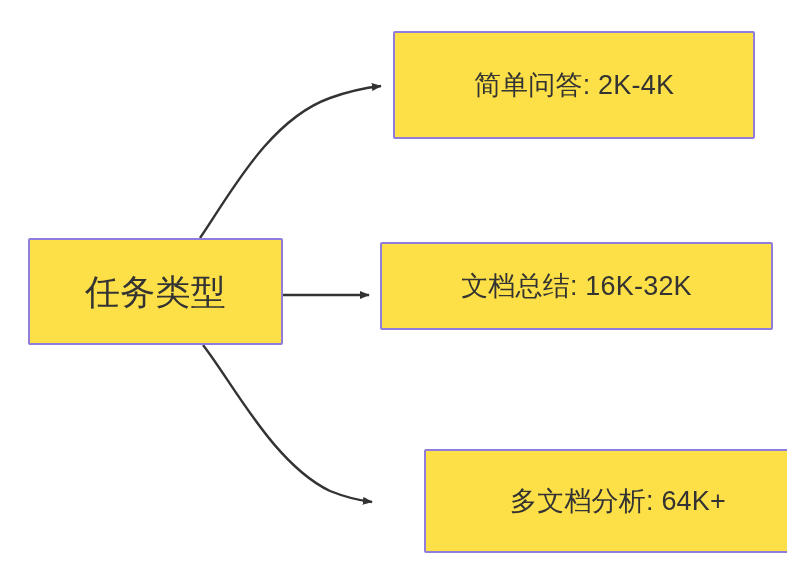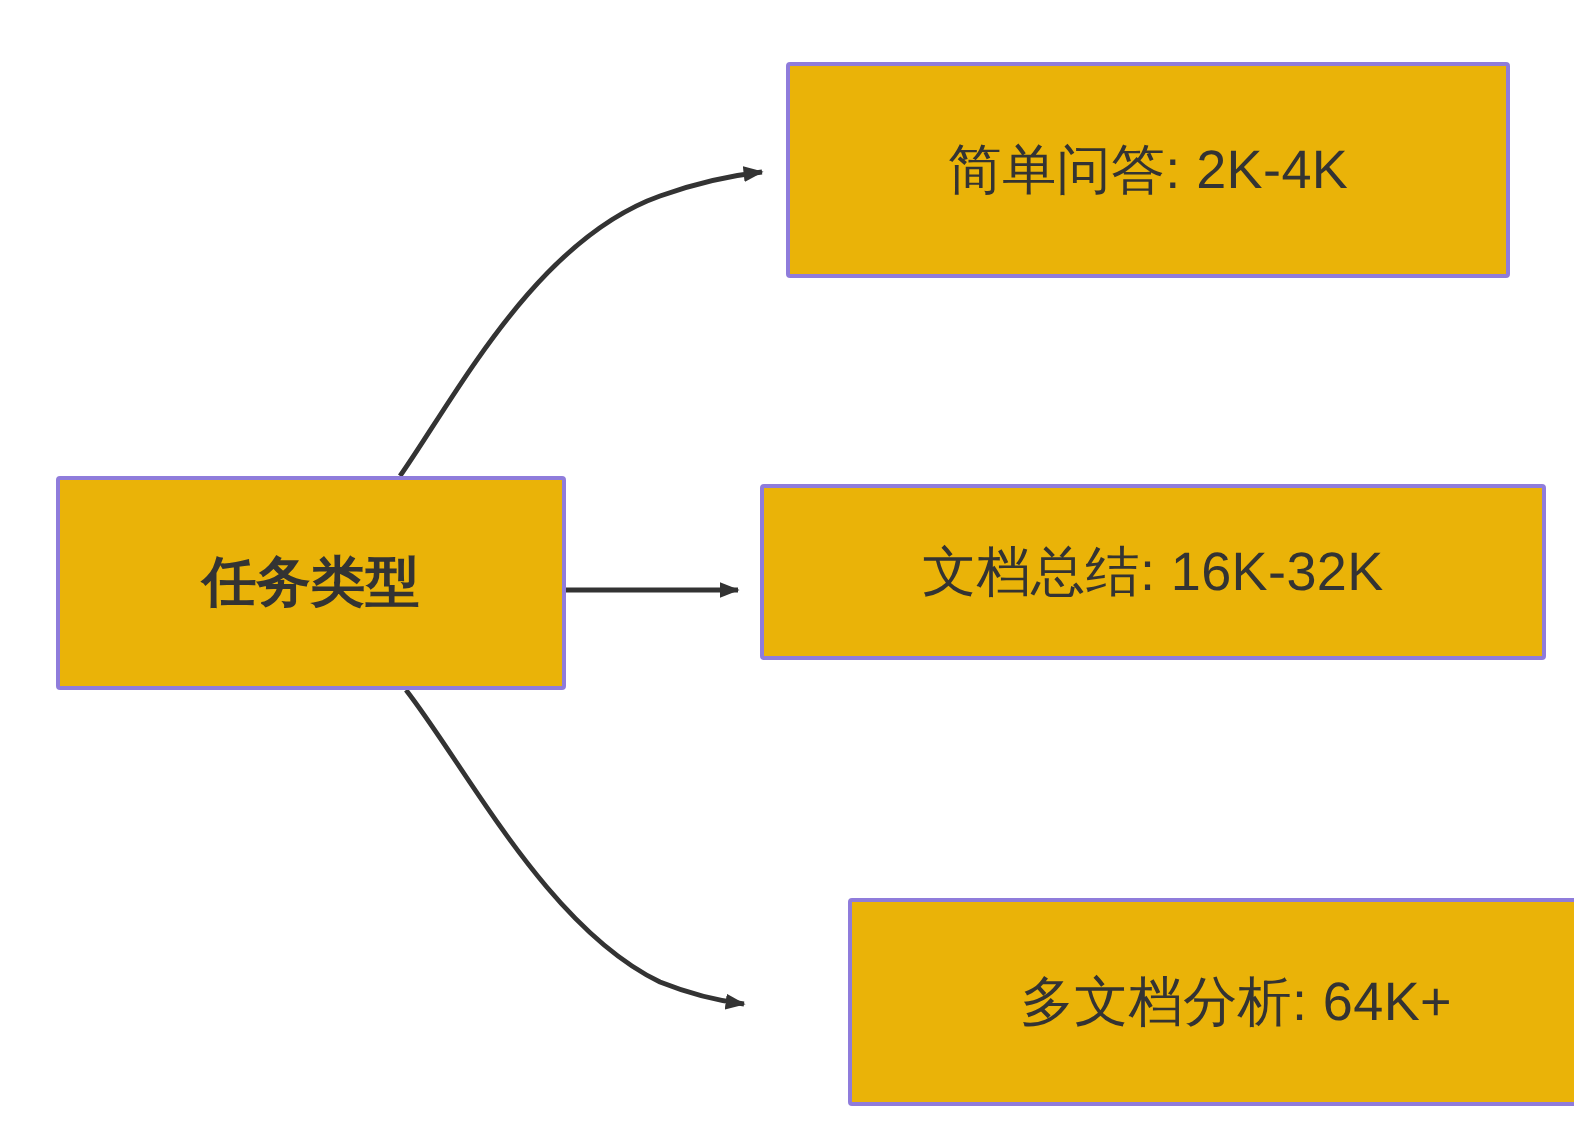--- a/index.html
+++ b/index.html
@@ -24,21 +24,21 @@
     position: absolute;
     left: 0;
     top: 0;
     width: 787px;
     height: 572px;
     pointer-events: none;
   }
   .node {
     position: absolute;
     box-sizing: border-box;
-    background: #eab308;
+    background: #fde047;
     border: 2px solid #8f7cdb;
     border-radius: 2px;
     display: flex;
     align-items: center;
     justify-content: center;
     text-align: center;
     color: #333333;
     z-index: 2;
   }
   .node-label {
@@ -48,22 +48,21 @@
     letter-spacing: 0.2px;
   }
   
   #node-source {
     left: 28px;
     top: 238px;
     width: 255px;
     height: 107px;
   }
   #node-source .node-label {
-    font-size: 27px;
-    font-weight: bold;
+    font-size: 35px;
   }
   
   #node-simple-qa {
     left: 393px;
     top: 31px;
     width: 362px;
     height: 108px;
   }
   #node-doc-summary {
     left: 380px;

